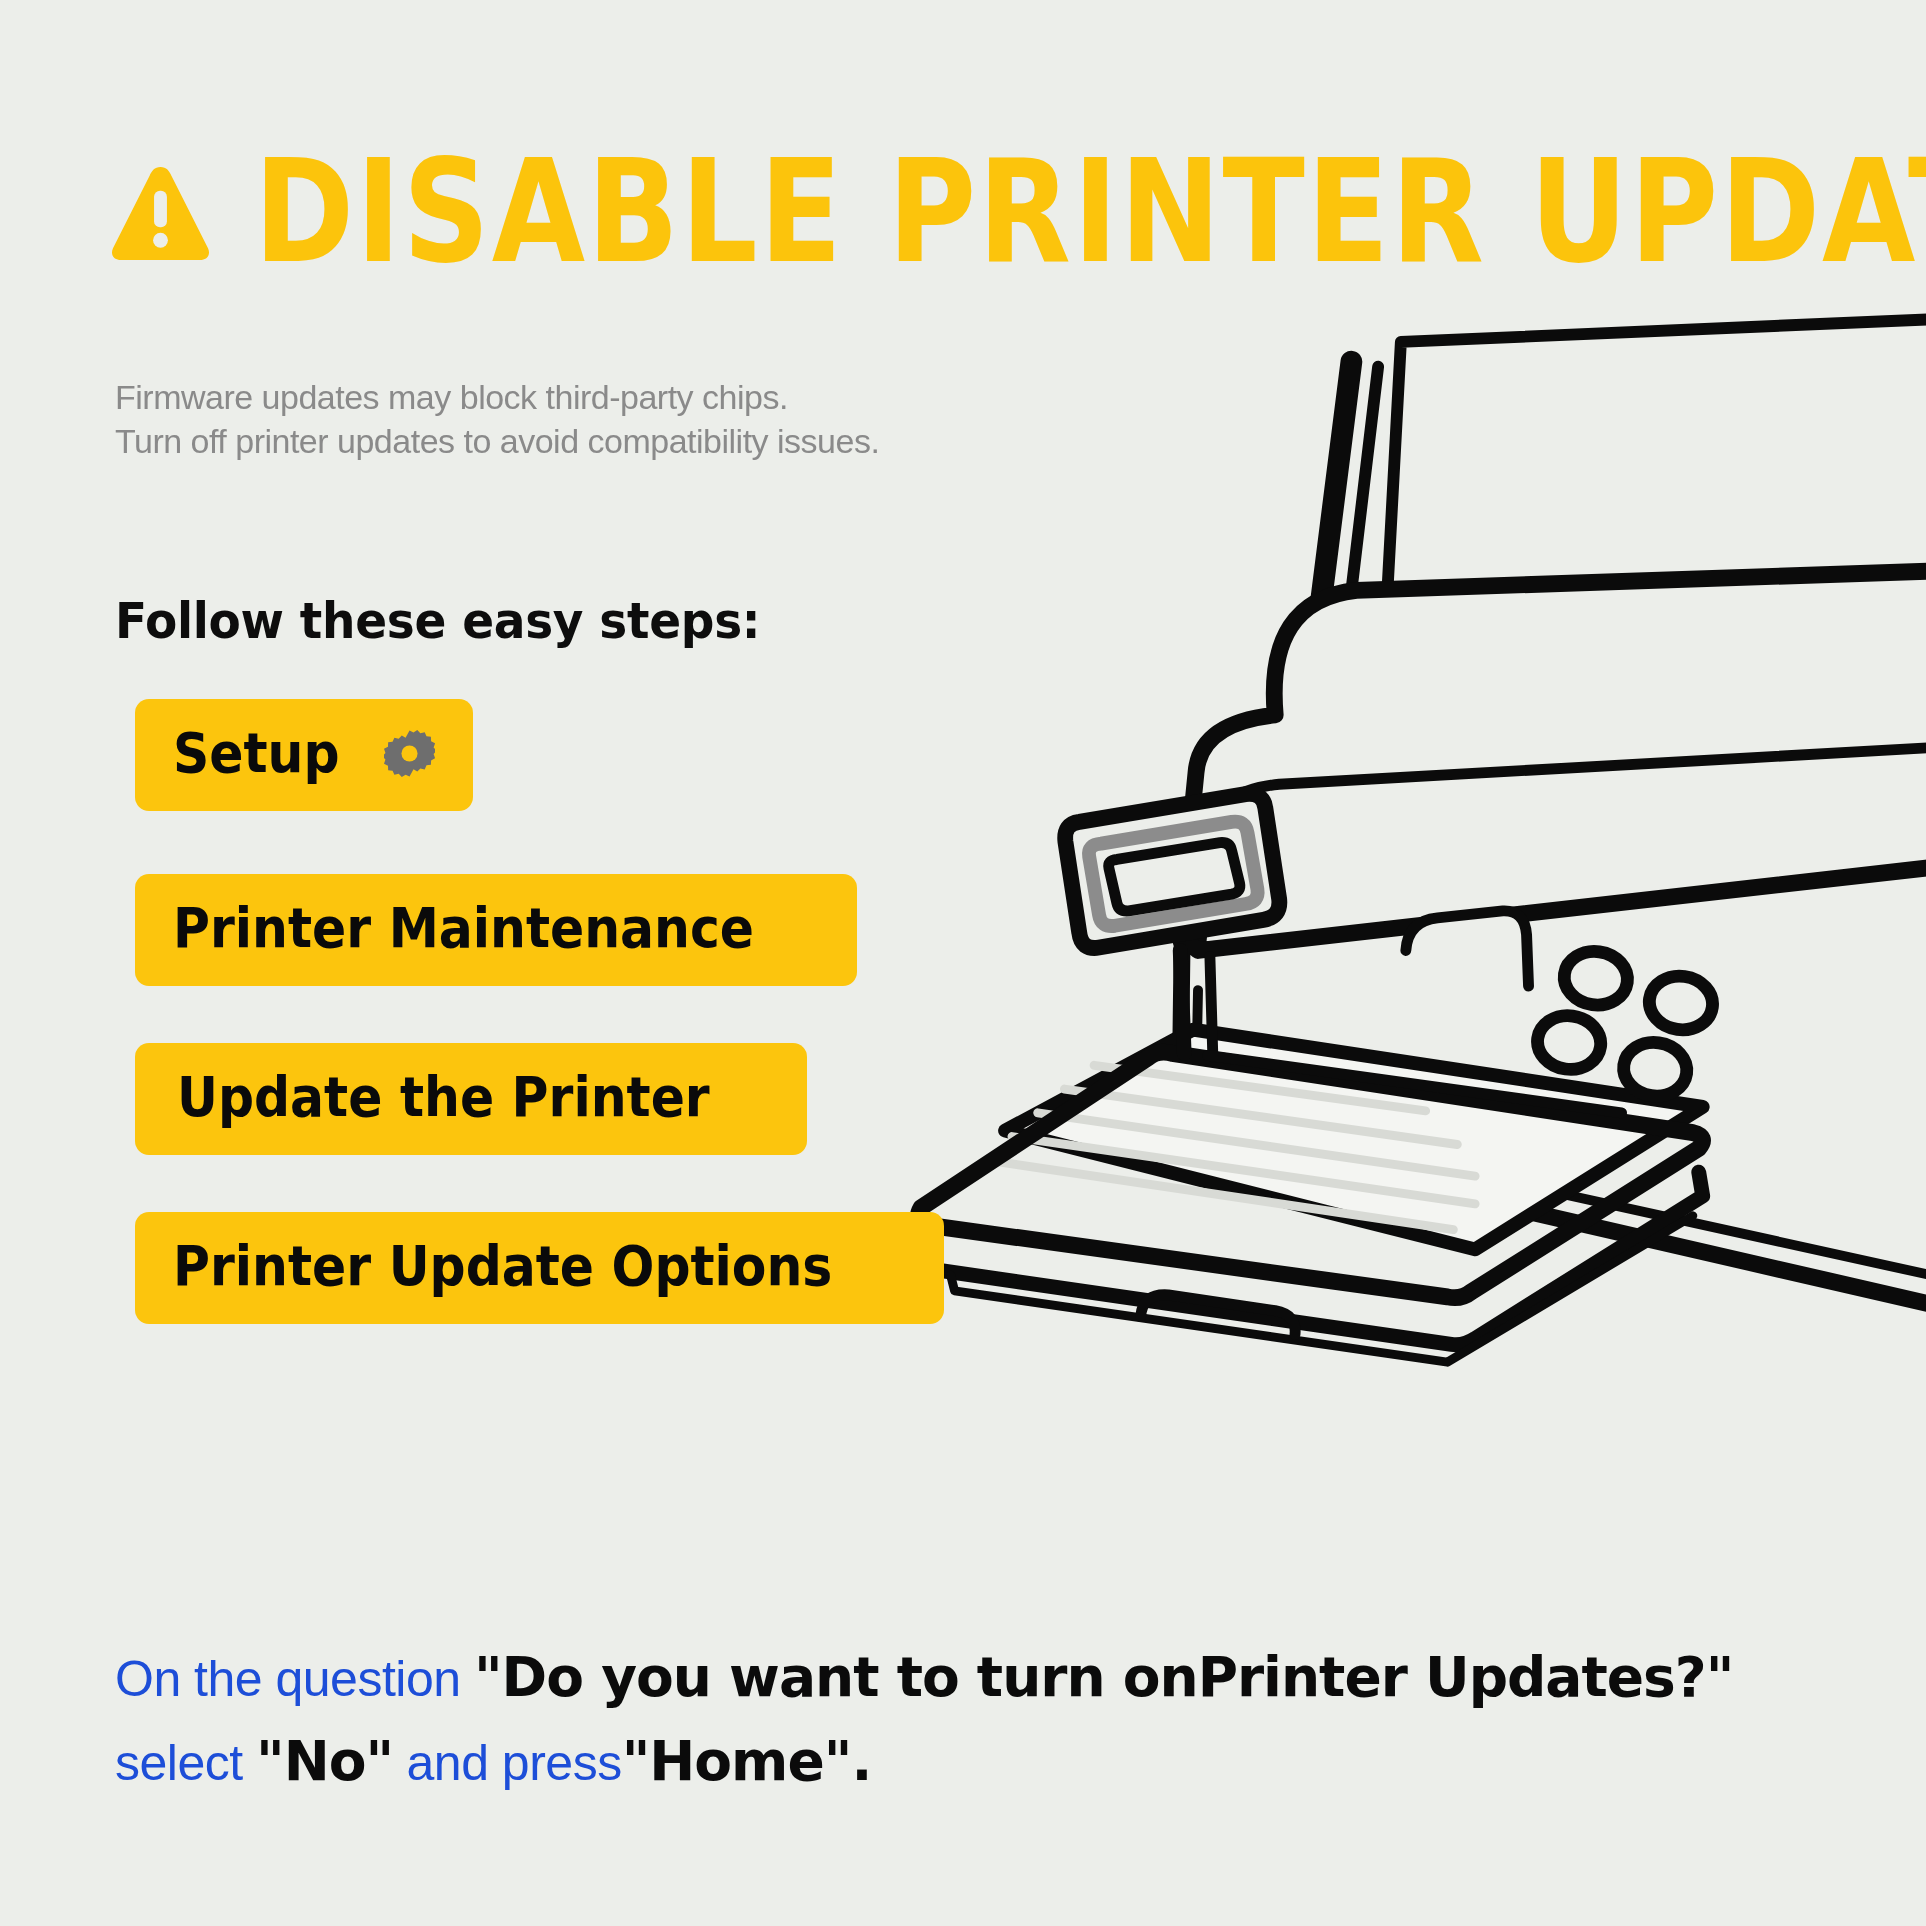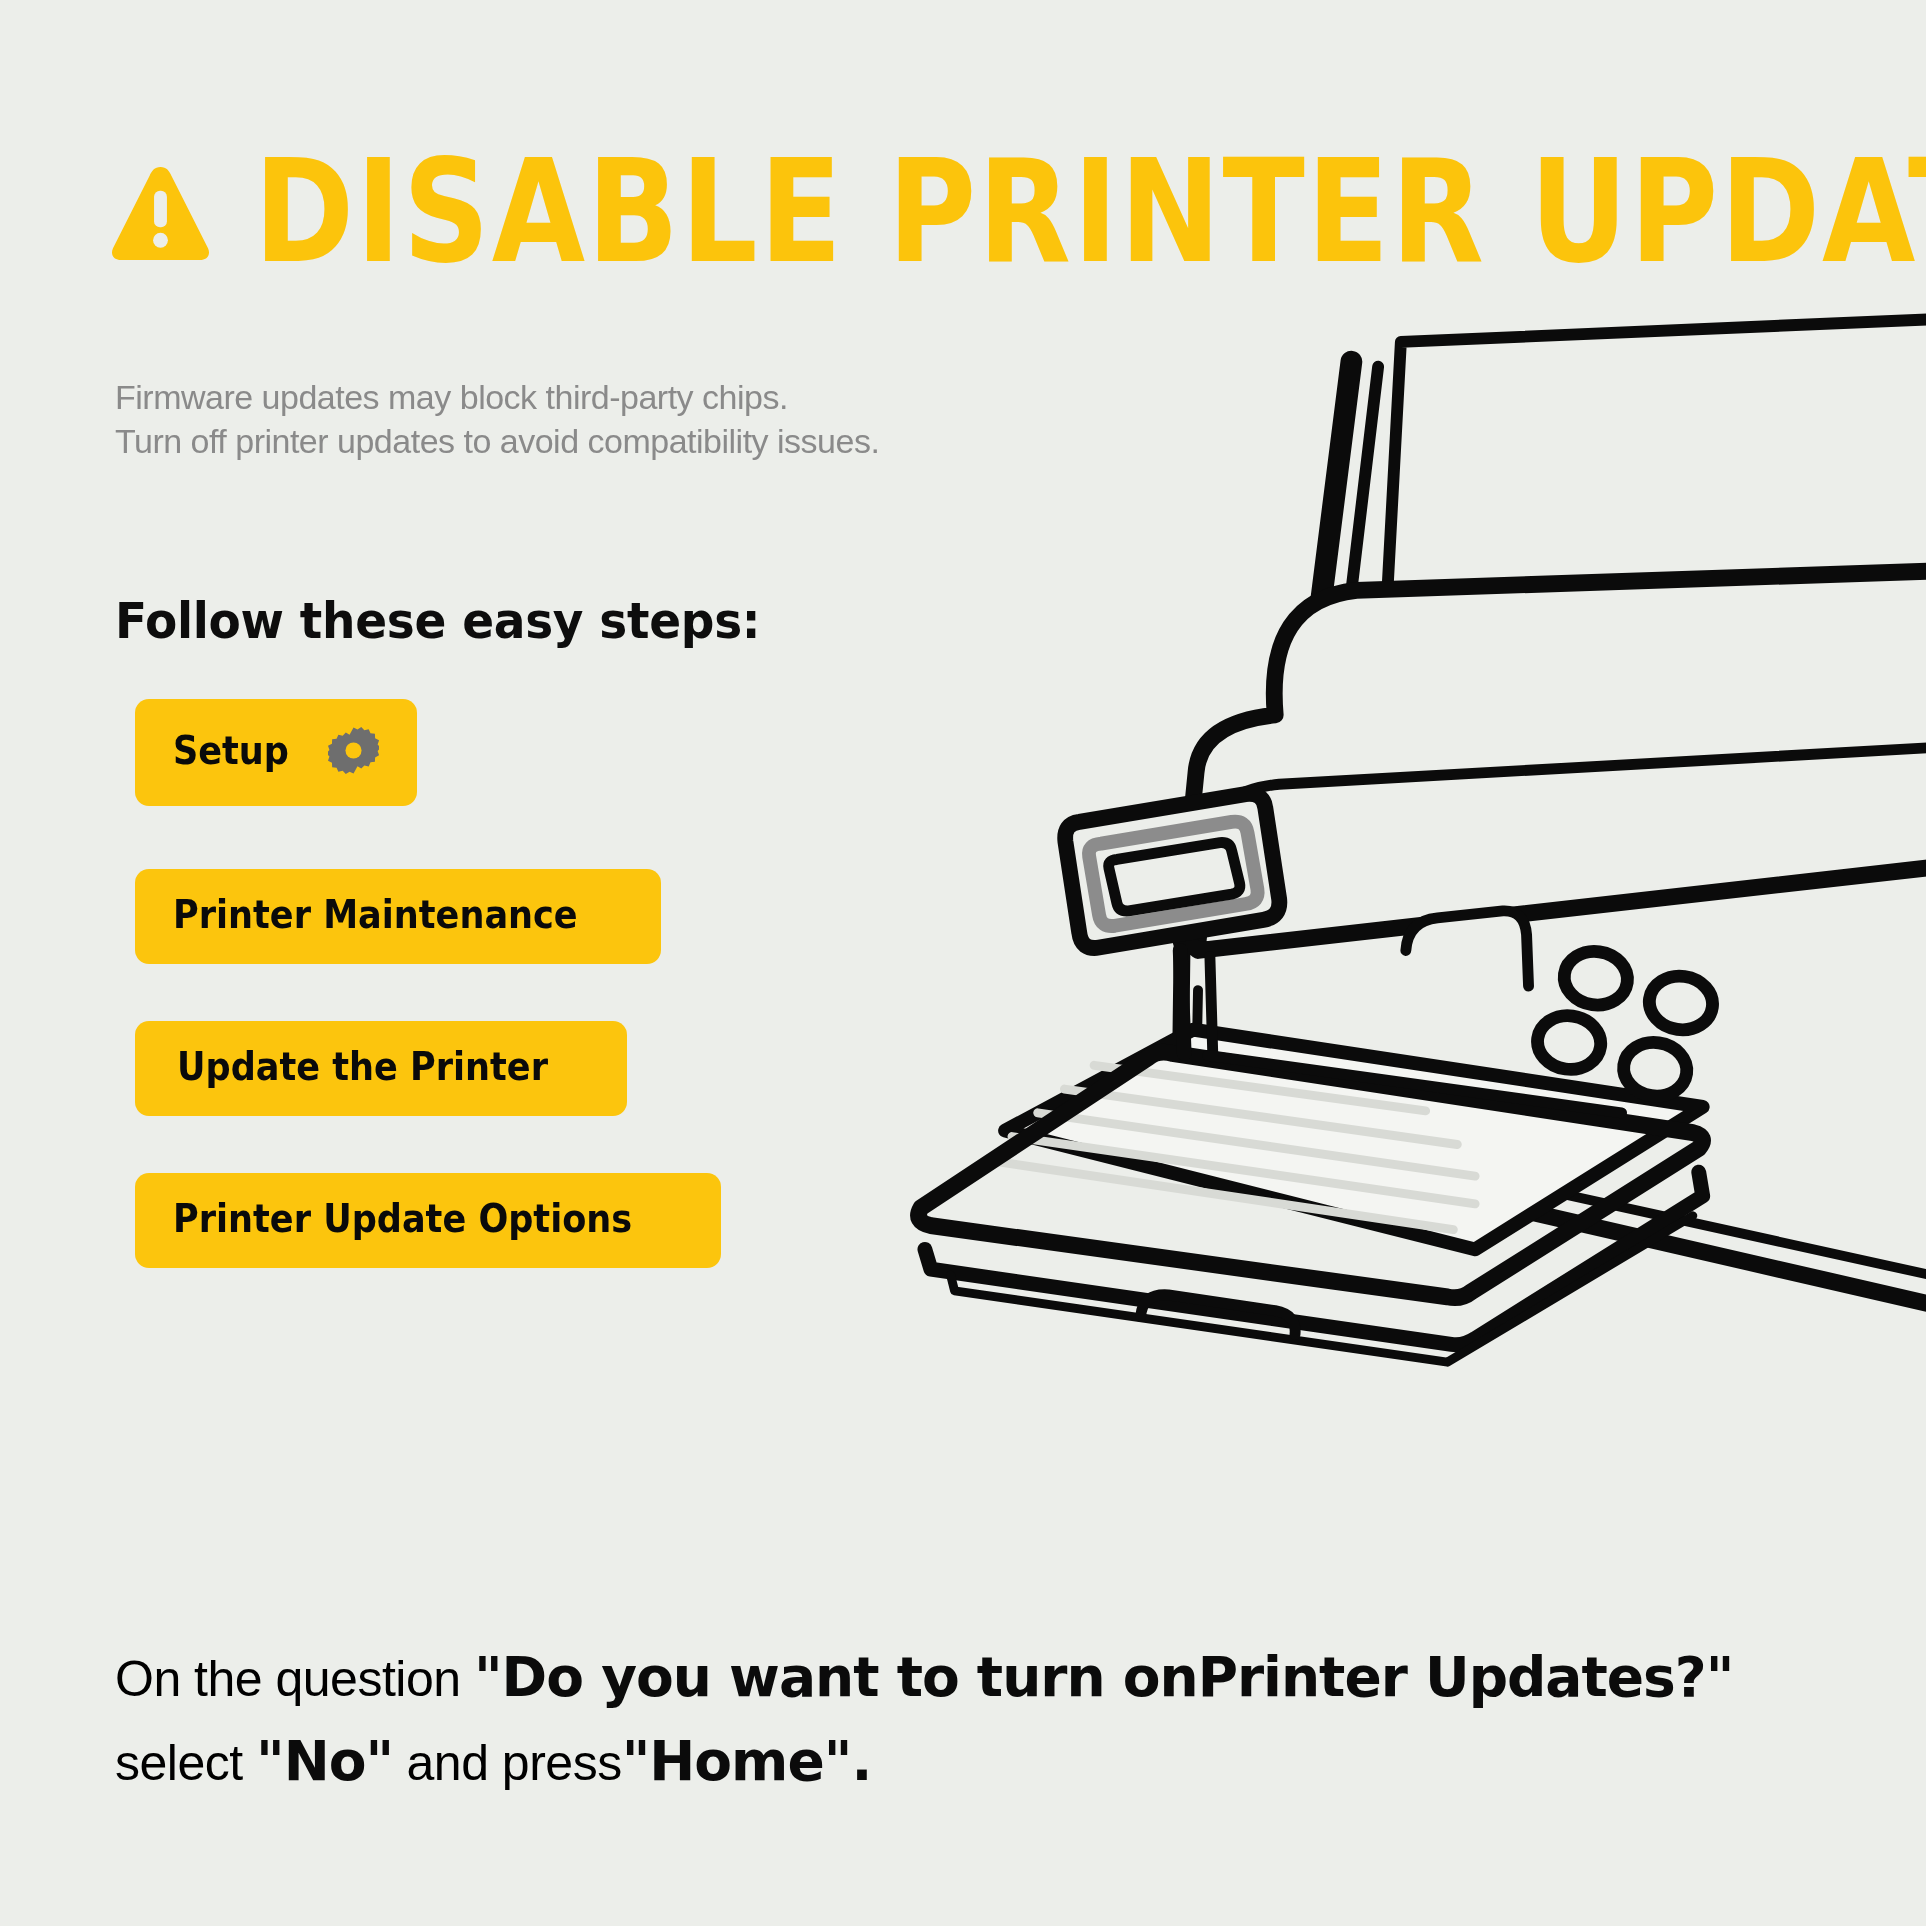--- a/index.html
+++ b/index.html
@@ -71,21 +71,21 @@
     display:flex; flex-direction:column;
     align-items:flex-start;
   }
   .step-btn{
     background:#fcc50d;
     border:0;
     border-radius:14px;
     color:#0a0a0a;
     font-family:"DejaVu Sans", sans-serif;
     font-weight:700;
-    font-size:39px;
+    font-size:56px;
     line-height:1;
     padding:26px 38px 30px 38px;
     display:flex;
     align-items:center;
     gap:26px;
     white-space:nowrap;
     cursor:pointer;
     transform-origin:left center;
   }
   .step-btn .lbl{transform:scaleX(0.9);transform-origin:left center;display:inline-block;}
@@ -106,21 +106,21 @@
     letter-spacing:-0.5px;
   }
   .footnote .fn-line{white-space:nowrap;}
   .footnote .q{
     color:#0b0b0b;
     font-family:"DejaVu Sans", sans-serif;
     font-weight:700;
     font-size:55px;
     letter-spacing:-1px;
   }
-  .footnote .g{color:#000000;}
+  .footnote .g{color:#1d4ed8;}
 </style>
 </head>
 <body>
 
 <div id="root">
 
   <div class="printer-art">
     <svg viewBox="0 0 960 930" xmlns="http://www.w3.org/2000/svg">
       <g fill="none" stroke="#0b0b0b" stroke-linejoin="round" stroke-linecap="round">
 

